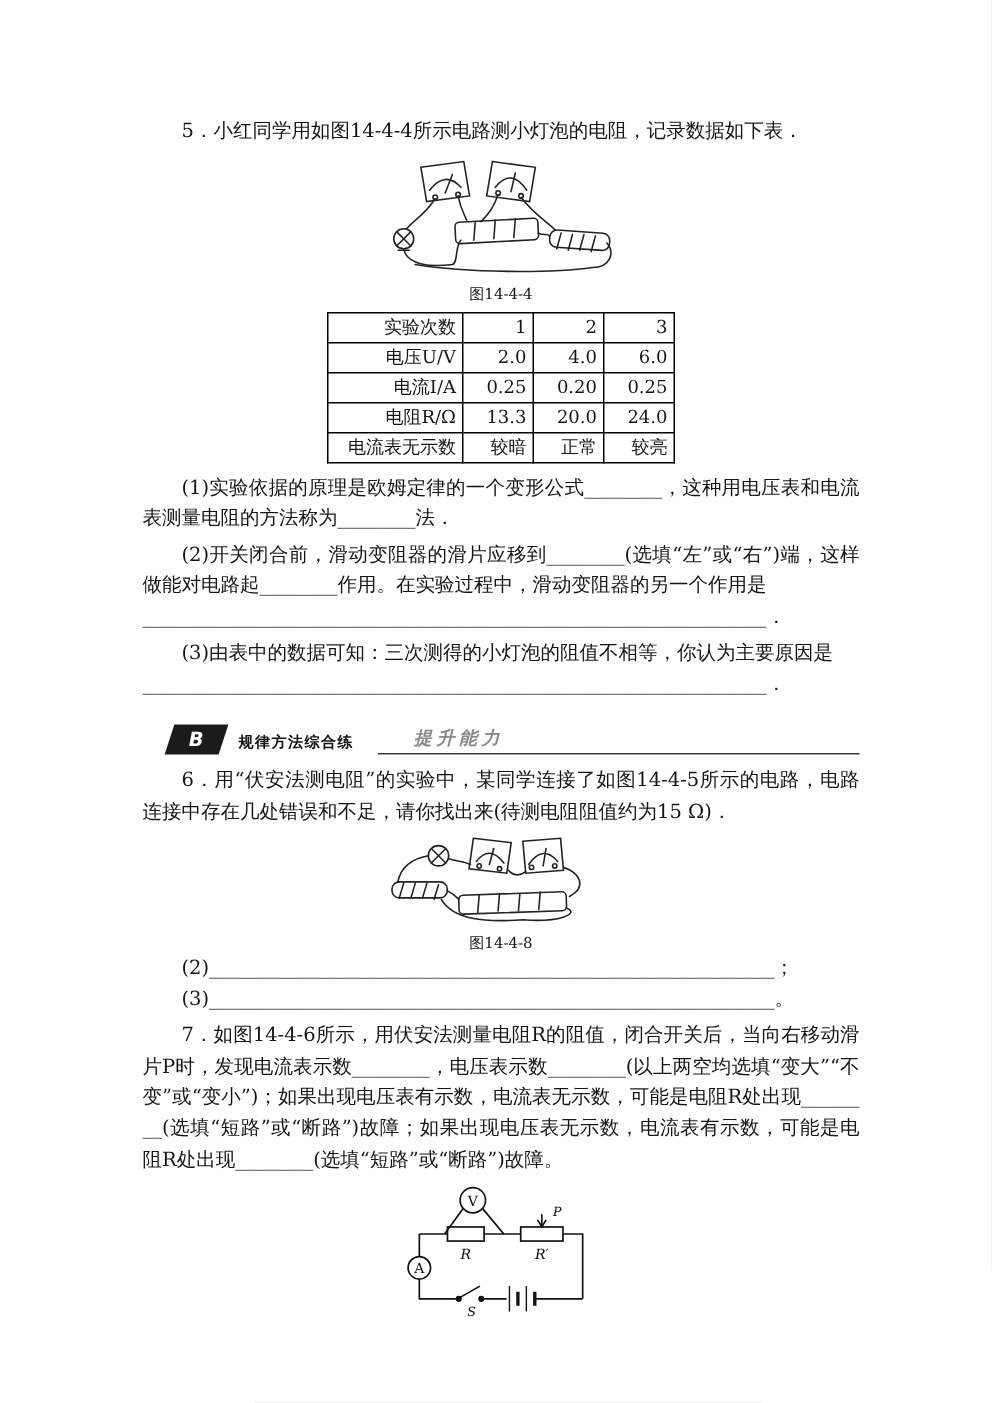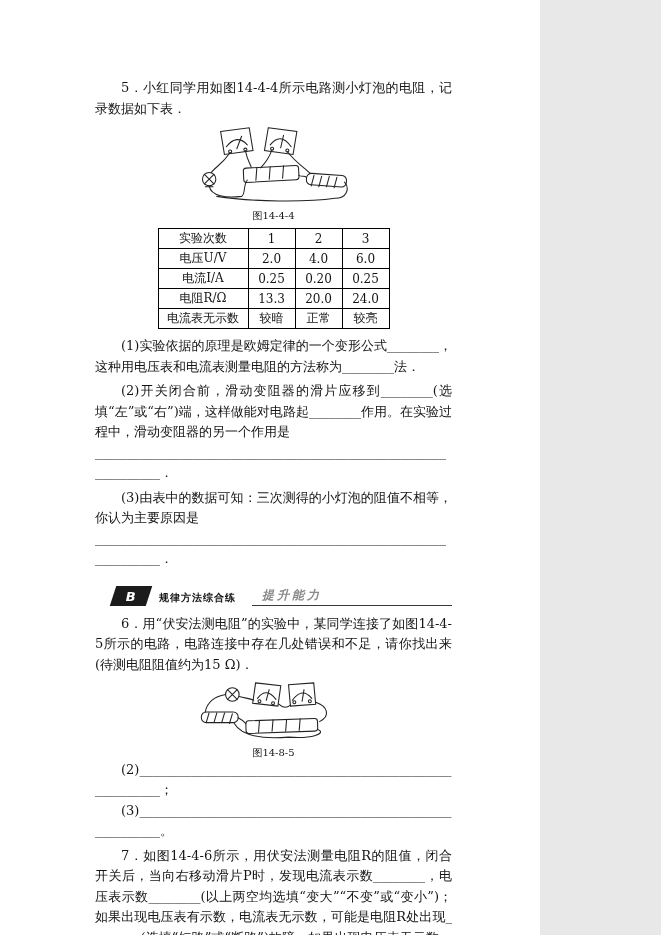--- a/index.html
+++ b/index.html
@@ -1,33 +1,33 @@
 <!DOCTYPE html>
 <html><head>
 <meta charset="utf-8">
 <style>
   * { margin:0; padding:0; box-sizing:border-box; }
   html,body { background:#e8e8e8; }
   body { width:661px; margin:0 auto; font-family:"DejaVu Serif","Liberation Serif",serif; color:#151515; }
-  .page { position:relative; width:540px; height:935px; background:#ffffff; padding:78px 88px 0 95px; overflow:hidden; }
+  .page { position:relative; width:661px; height:935px; background:#ffffff; padding:78px 88px 0 95px; overflow:hidden; }
   .para { font-size:13px; line-height:1.58; text-align:justify; word-break:break-all; }
   .indent { text-indent:2em; }
   .mt4 { margin-top:4px; }
   .fig { text-align:center; margin:3px 0 0 0; }
   .caption { font-size:10px; margin-top:1px; }
   .sketch { display:inline-block; }
   .data-table { border-collapse:collapse; margin:5px auto 7px auto; }
-  .data-table td { border:1px solid #000; font-size:12px; text-align:center; padding:1px 4px; height:16px; min-width:47px; font-family:"DejaVu Serif","Liberation Serif",serif; }
+  .data-table td { border:1px solid #000; font-size:12px; text-align:right; padding:1px 4px; height:16px; min-width:47px; font-family:"DejaVu Serif","Liberation Serif",serif; }
   .data-table td.lab { min-width:90px; }
   .banner { display:flex; align-items:flex-end; margin:12px 0 8px 0; height:24px; }
   .banner-logo { width:36px; height:20px; background:#1b1b1b; transform:skewX(-18deg); display:flex; align-items:center; justify-content:center; margin:0 10px 0 18px; }
   .banner-logo span { color:#ffffff; font-weight:bold; font-style:italic; transform:skewX(18deg); font-size:13px; font-family:"DejaVu Sans","Liberation Sans",sans-serif; }
   .banner-title { font-weight:bold; font-size:10px; letter-spacing:1px; font-family:"DejaVu Sans","Liberation Sans",sans-serif; margin-right:16px; padding-bottom:1px; }
   .banner-rule { flex:1; position:relative; border-bottom:1.5px solid #3a3a3a; height:18px; }
-  .banner-sub { position:absolute; left:10px; bottom:1px; font-size:12px; font-style:italic; font-weight:bold; color:#8a8a8a; letter-spacing:3px; font-family:"DejaVu Sans","Liberation Sans",sans-serif; }
+  .banner-sub { position:absolute; left:24px; bottom:1px; font-size:12px; font-style:italic; font-weight:bold; color:#8a8a8a; letter-spacing:3px; font-family:"DejaVu Sans","Liberation Sans",sans-serif; }
   .blank-line { letter-spacing:0; }
   svg text { font-family:"DejaVu Serif","Liberation Serif",serif; }
 </style>
 </head>
 <body>
 
 <div class="page">
 
   <p class="para indent">5．小红同学用如图14-4-4所示电路测小灯泡的电阻，记录数据如下表．</p>
 
@@ -160,21 +160,21 @@
         <g>
           <path d="M31,16 C20,18 12,24 10,34"></path>
           <path d="M45,18 C52,20 56,20 60,22"></path>
           <path d="M86,26 C90,30 94,30 98,27"></path>
           <path d="M124,24 C136,28 140,38 128,44"></path>
           <path d="M44,40 C48,42 50,44 52,46"></path>
           <path d="M126,52 C136,56 120,62 96,60 C70,62 48,60 40,46"></path>
         </g>
       </g>
     </svg>
-    <div class="caption">图14-8-5</div>
+    <div class="caption">图14-4-8</div>
   </div>
 
   <p class="para indent">(2)__________________________________________________________；</p>
   <p class="para indent">(3)__________________________________________________________。</p>
 
   <p class="para indent mt4">7．如图14-4-6所示，用伏安法测量电阻R的阻值，闭合开关后，当向右移动滑片P时，发现电流表示数________，电压表示数________(以上两空均选填“变大”“不变”或“变小”)；如果出现电压表有示数，电流表无示数，可能是电阻R处出现________(选填“短路”或“断路”)故障；如果出现电压表无示数，电流表有示数，可能是电阻R处出现________(选填“短路”或“断路”)故障。</p>
 
   <div class="fig">
     <svg class="sketch" width="164" height="92" viewBox="0 0 164 98">
       <g stroke="#111" fill="none" stroke-width="1.2">

